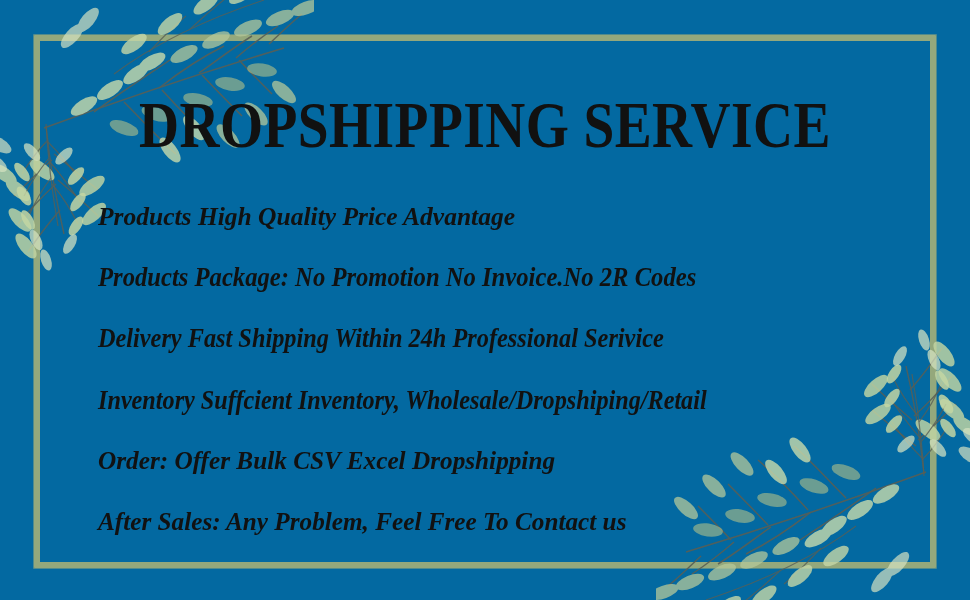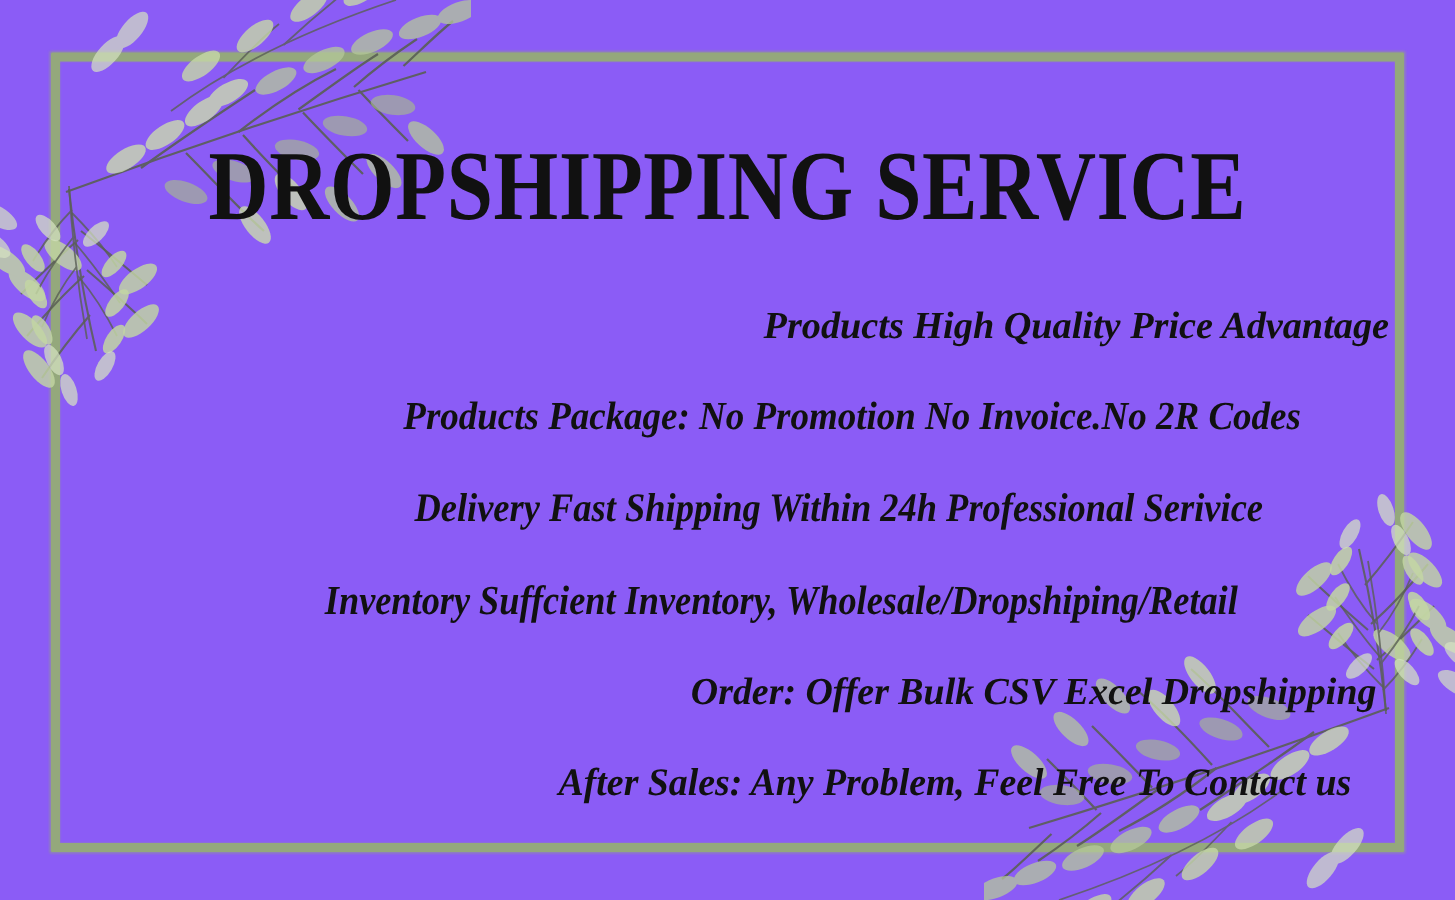--- a/index.html
+++ b/index.html
@@ -4,21 +4,21 @@
 <style>
   html, body {
     margin: 0;
     padding: 0;
     background: #ffffff;
   }
   #canvas {
     position: relative;
     width: 970px;
     height: 600px;
-    background: #8b5cf6;
+    background: #0369a1;
     overflow: hidden;
     font-family: "Liberation Serif", serif;
   }
 
   
   .frame-rect {
     position: absolute;
     left: 34px;
     top: 35px;
     width: 902px;
@@ -61,24 +61,23 @@
     letter-spacing: 0.5px;
     color: #111111;
     transform: scaleX(0.84);
     transform-origin: center top;
     white-space: nowrap;
   }
 
   
   .body-block {
     position: absolute;
-    left: 86px;
+    left: 98px;
     top: 186px;
     width: 840px;
-    text-align: right;
   }
   .body-line {
     font-family: "Liberation Serif", "DejaVu Serif", serif;
     font-weight: 700;
     font-style: italic;
     font-size: 25.5px;
     line-height: 61px;
     height: 61px;
     color: #111111;
     white-space: nowrap;

